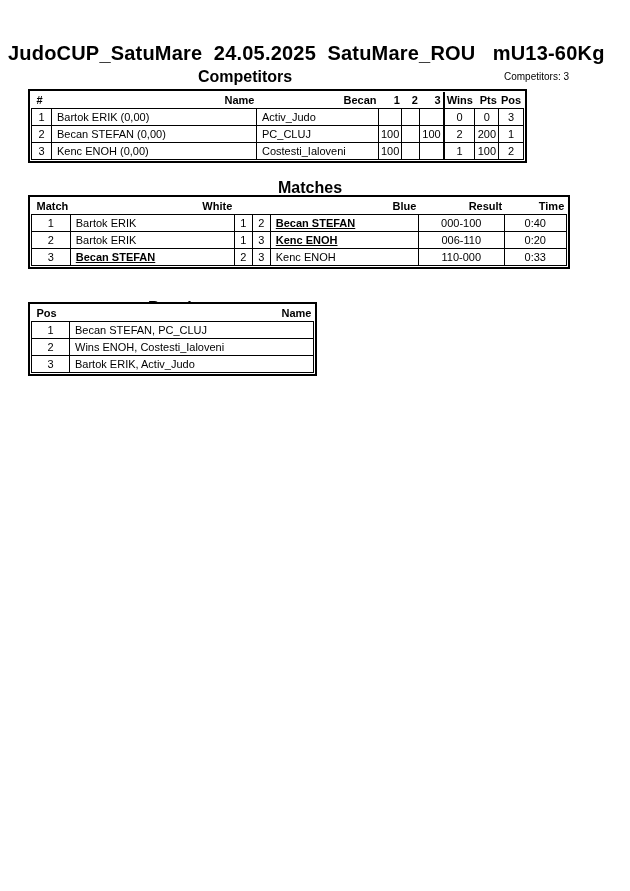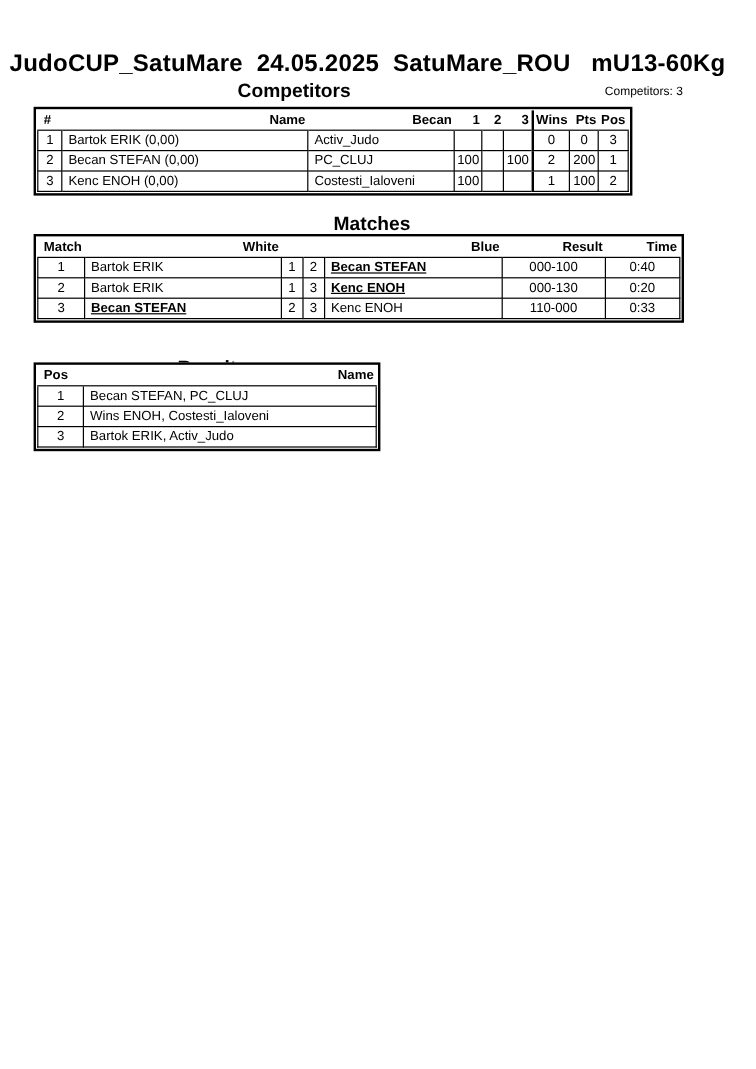--- a/index.html
+++ b/index.html
@@ -145,21 +145,21 @@
           <td class="al b">Becan STEFAN</td>
           <td>000-100</td>
           <td>0:40</td>
         </tr>
         <tr>
           <td>2</td>
           <td class="al">Bartok ERIK</td>
           <td>1</td>
           <td>3</td>
           <td class="al b">Kenc ENOH</td>
-          <td>000-130</td>
+          <td>006-110</td>
           <td>0:20</td>
         </tr>
         <tr>
           <td>3</td>
           <td class="al b">Becan STEFAN</td>
           <td>2</td>
           <td>3</td>
           <td class="al">Kenc ENOH</td>
           <td>110-000</td>
           <td>0:33</td>

